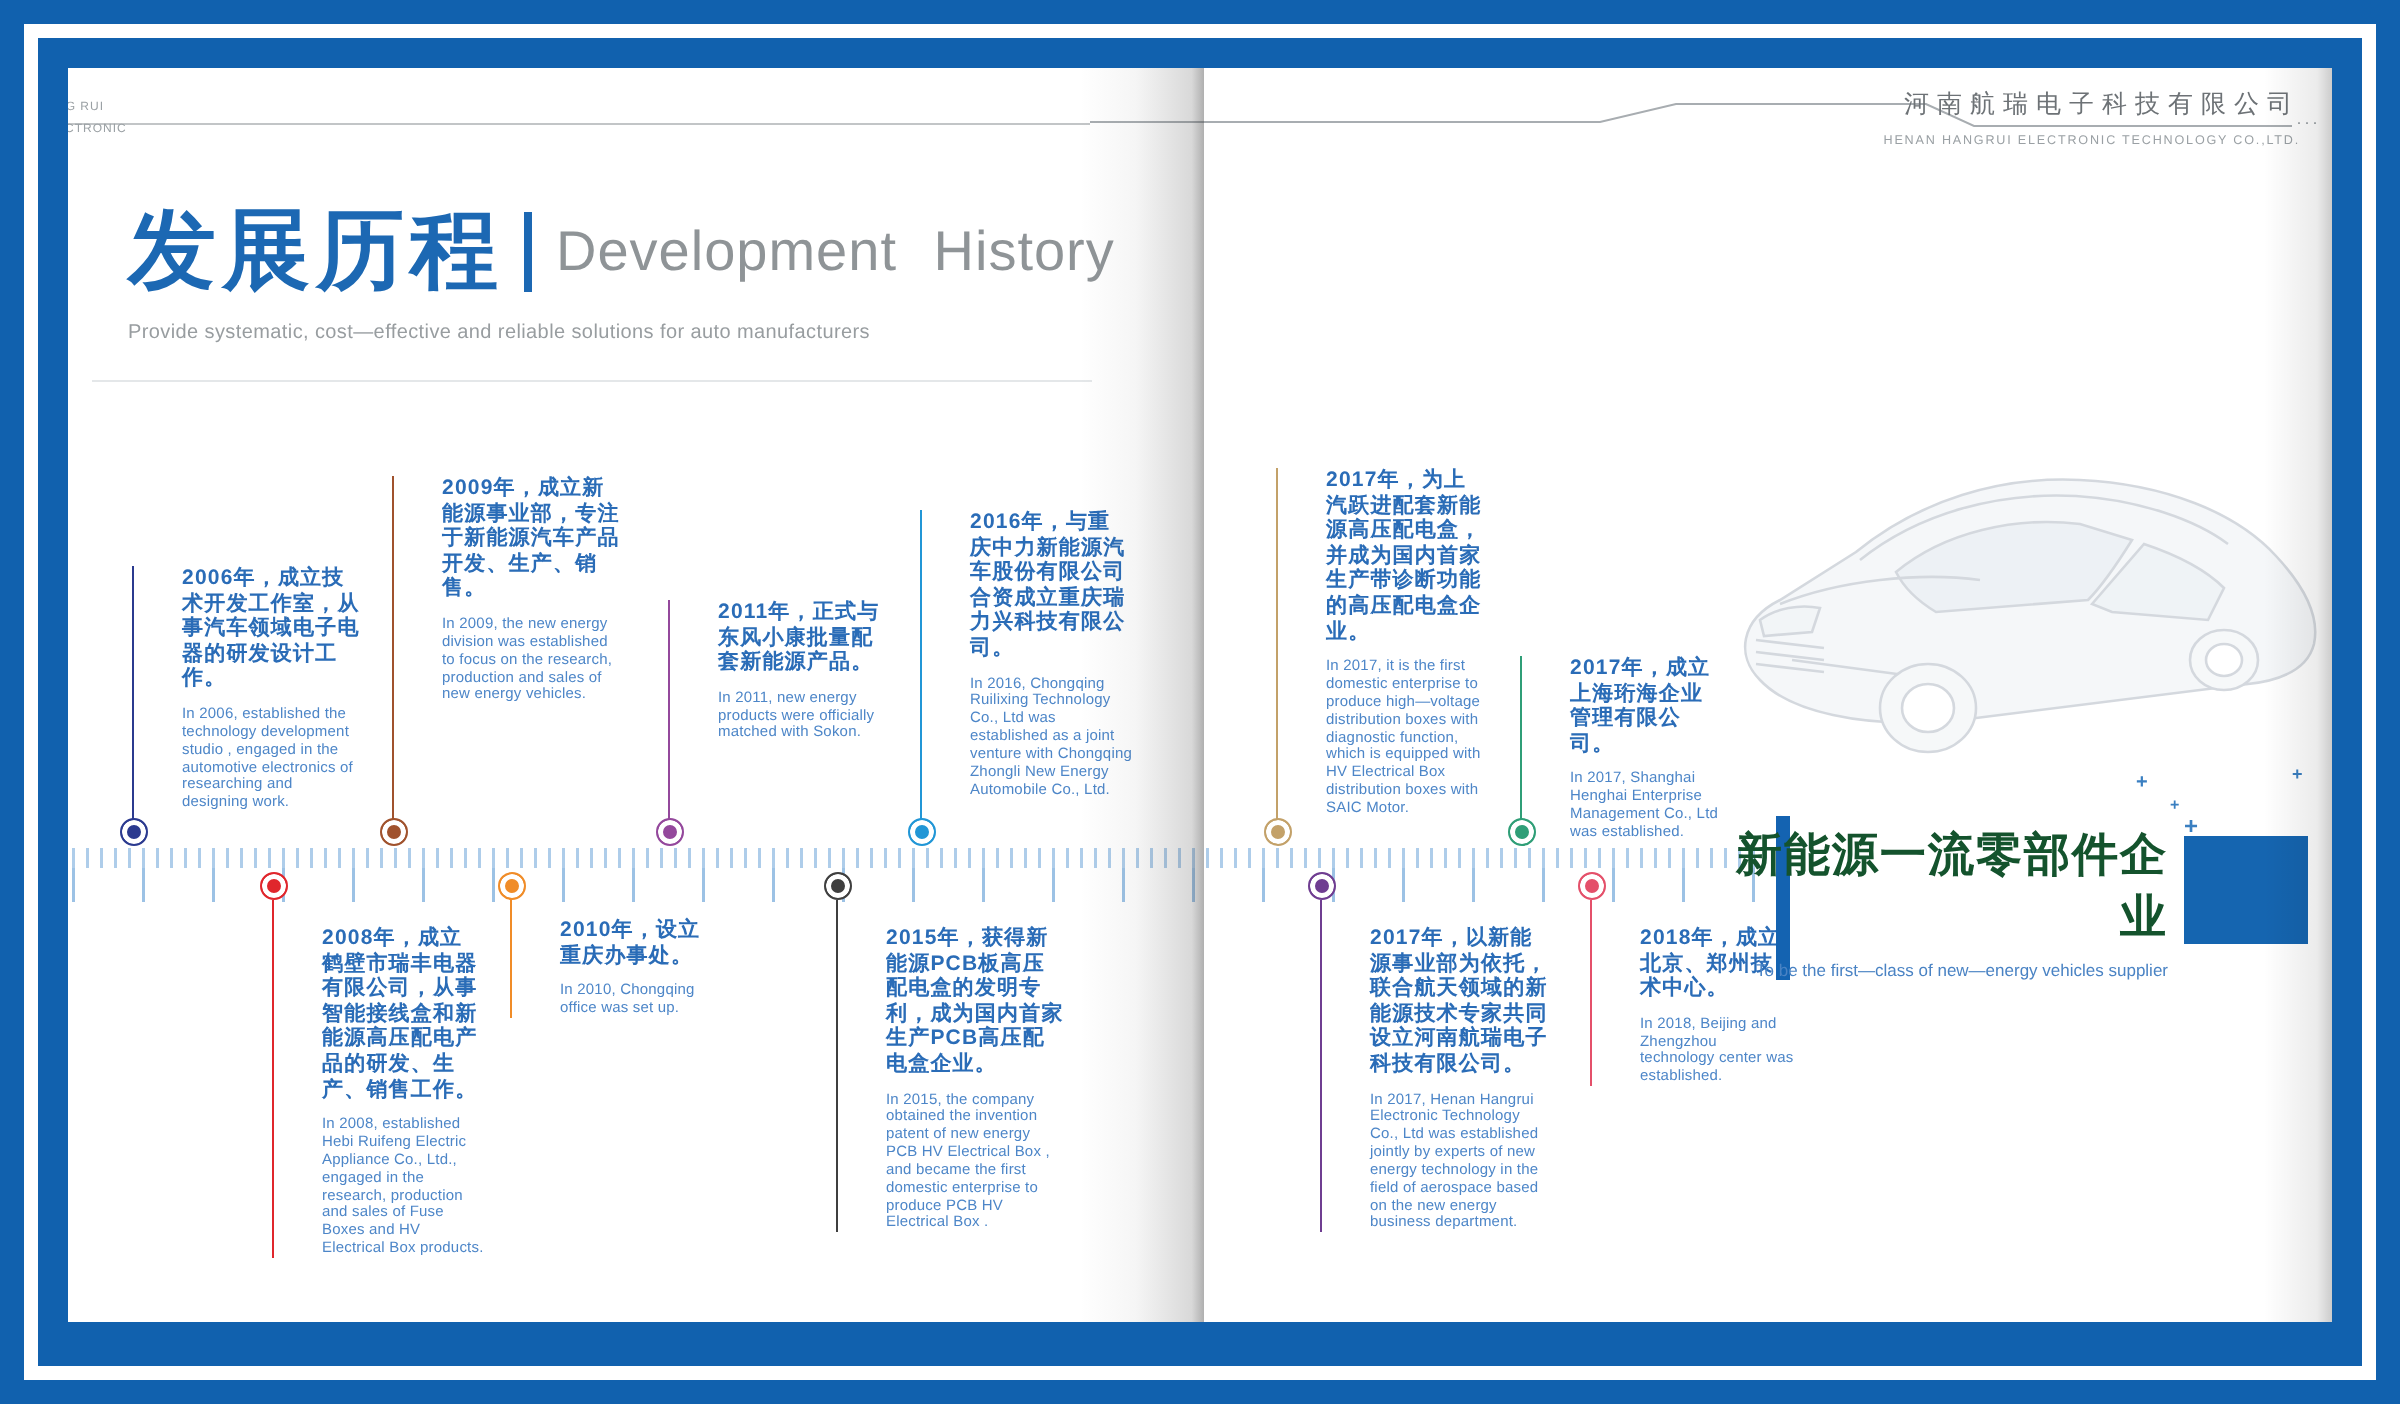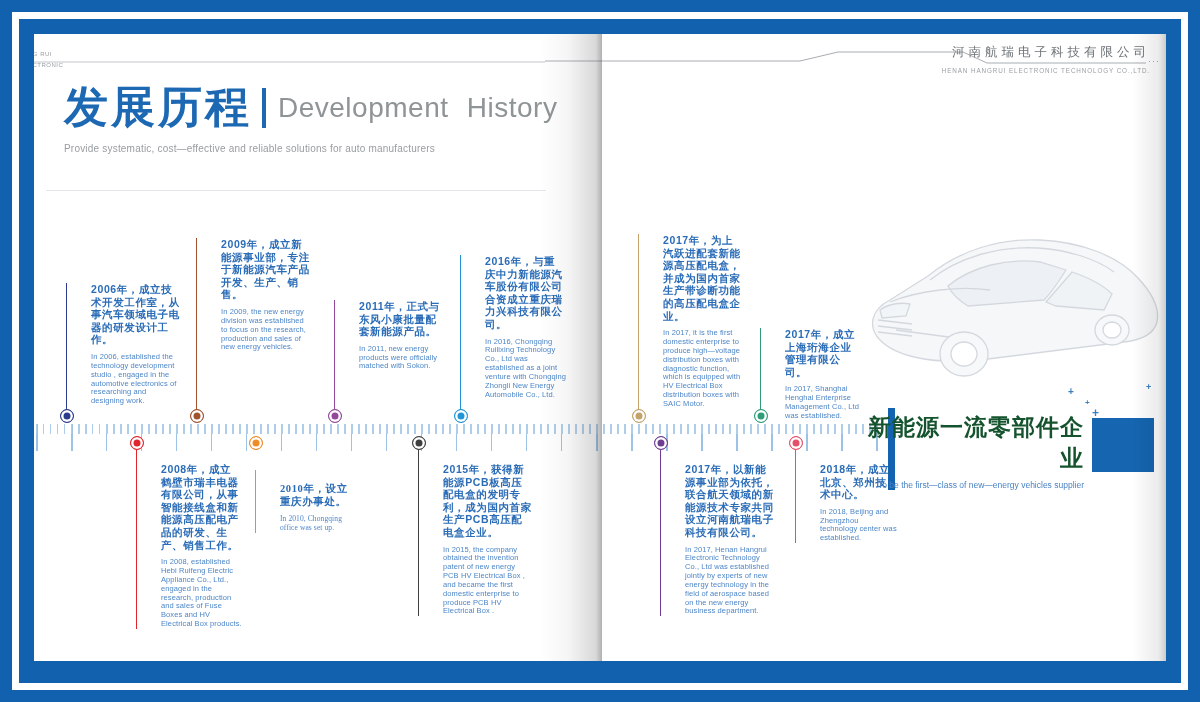--- a/index.html
+++ b/index.html
@@ -15,21 +15,21 @@
   
   .logo-frag{position:absolute;left:-6px;top:17px;color:#9aa0a4;font-size:6px;letter-spacing:.5px;line-height:6px;}
   .logo-frag .l2{margin-top:5px;}
   .rule-svg{position:absolute;left:0;top:0;pointer-events:none;}
   .company{position:absolute;right:16px;top:10px;text-align:right;}
   .company .cn{color:#6d7276;font-size:12.5px;letter-spacing:4px;}
   .company .en{color:#9aa0a4;font-size:6.3px;letter-spacing:.9px;margin-top:6px;}
   .company-dots{position:absolute;right:6px;top:22px;color:#9aa0a4;font-size:9px;letter-spacing:1px;}
 
   
-  .title-block{position:absolute;left:30px;top:44px;}
+  .title-block{position:absolute;left:30px;top:62px;}
   .title-row{display:flex;align-items:center;}
   .title-cn{color:#1c68b3;font-size:44px;font-weight:bold;letter-spacing:3px;}
   .title-sep{width:4px;height:40px;background:#1c68b3;margin:0 12px 0 10px;}
   .title-en{color:#8f9497;font-size:28px;letter-spacing:.5px;word-spacing:10px;}
   .subtitle-cn{margin-top:14px;color:#82878b;font-size:10.5px;letter-spacing:2.5px;line-height:1.65;}
   .subtitle-en{margin-top:6px;color:#989da0;font-size:10px;letter-spacing:.2px;}
   .subtitle-rule{position:absolute;left:12px;top:156px;width:500px;height:1px;background:#e4e7e9;}
 
   
   .gutter{position:absolute;left:506px;top:0;width:62px;height:627px;pointer-events:none;
@@ -129,21 +129,21 @@
       <div class="entry bottom" style="left: 102px; top: 416px; width: 106px; border-left-color: rgb(224, 38, 44);">
         <div class="cn">2008年，成立鹤壁市瑞丰电器有限公司，从事智能接线盒和新能源高压配电产品的研发、生产、销售工作。</div>
         <div class="en">In 2008, established Hebi Ruifeng Electric Appliance Co., Ltd., engaged in the research, production and sales of Fuse Boxes and HV Electrical Box products.</div>
       </div>
       <div class="dot" style="border-color: rgb(224, 38, 44); background-color: rgb(224, 38, 44); left: 96px; top: 402px;"></div>
       <div class="entry top" style="left: 162px; top: 204px; width: 114px; border-left-color: rgb(160, 82, 45); height: 173px;">
         <div class="cn">2009年，成立新能源事业部，专注于新能源汽车产品开发、生产、销售。</div>
         <div class="en">In 2009, the new energy division was established to focus on the research, production and sales of new energy vehicles.</div>
       </div>
       <div class="dot" style="border-color: rgb(160, 82, 45); background-color: rgb(160, 82, 45); left: 156px; top: 375px;"></div>
-      <div class="entry bottom" style="left: 221px; top: 436px; width: 102px; border-left-color: rgb(240, 140, 40); font-family: Liberation Serif, serif;">
+      <div class="entry bottom" style="left: 221px; top: 412px; width: 102px; border-left-color: rgb(240, 140, 40);">
         <div class="cn">2010年，设立重庆办事处。</div>
         <div class="en">In 2010, Chongqing office was set up.</div>
       </div>
       <div class="dot" style="border-color: rgb(240, 140, 40); background-color: rgb(240, 140, 40); left: 215px; top: 402px;"></div>
       <div class="entry top" style="left: 300px; top: 266px; width: 110px; border-left-color: rgb(148, 72, 156); height: 111px;">
         <div class="cn">2011年，正式与东风小康批量配套新能源产品。</div>
         <div class="en">In 2011, new energy products were officially matched with Sokon.</div>
       </div>
       <div class="dot" style="border-color: rgb(148, 72, 156); background-color: rgb(148, 72, 156); left: 294px; top: 375px;"></div>
       <div class="entry bottom" style="left: 384px; top: 416px; width: 114px; border-left-color: rgb(63, 63, 63);">

